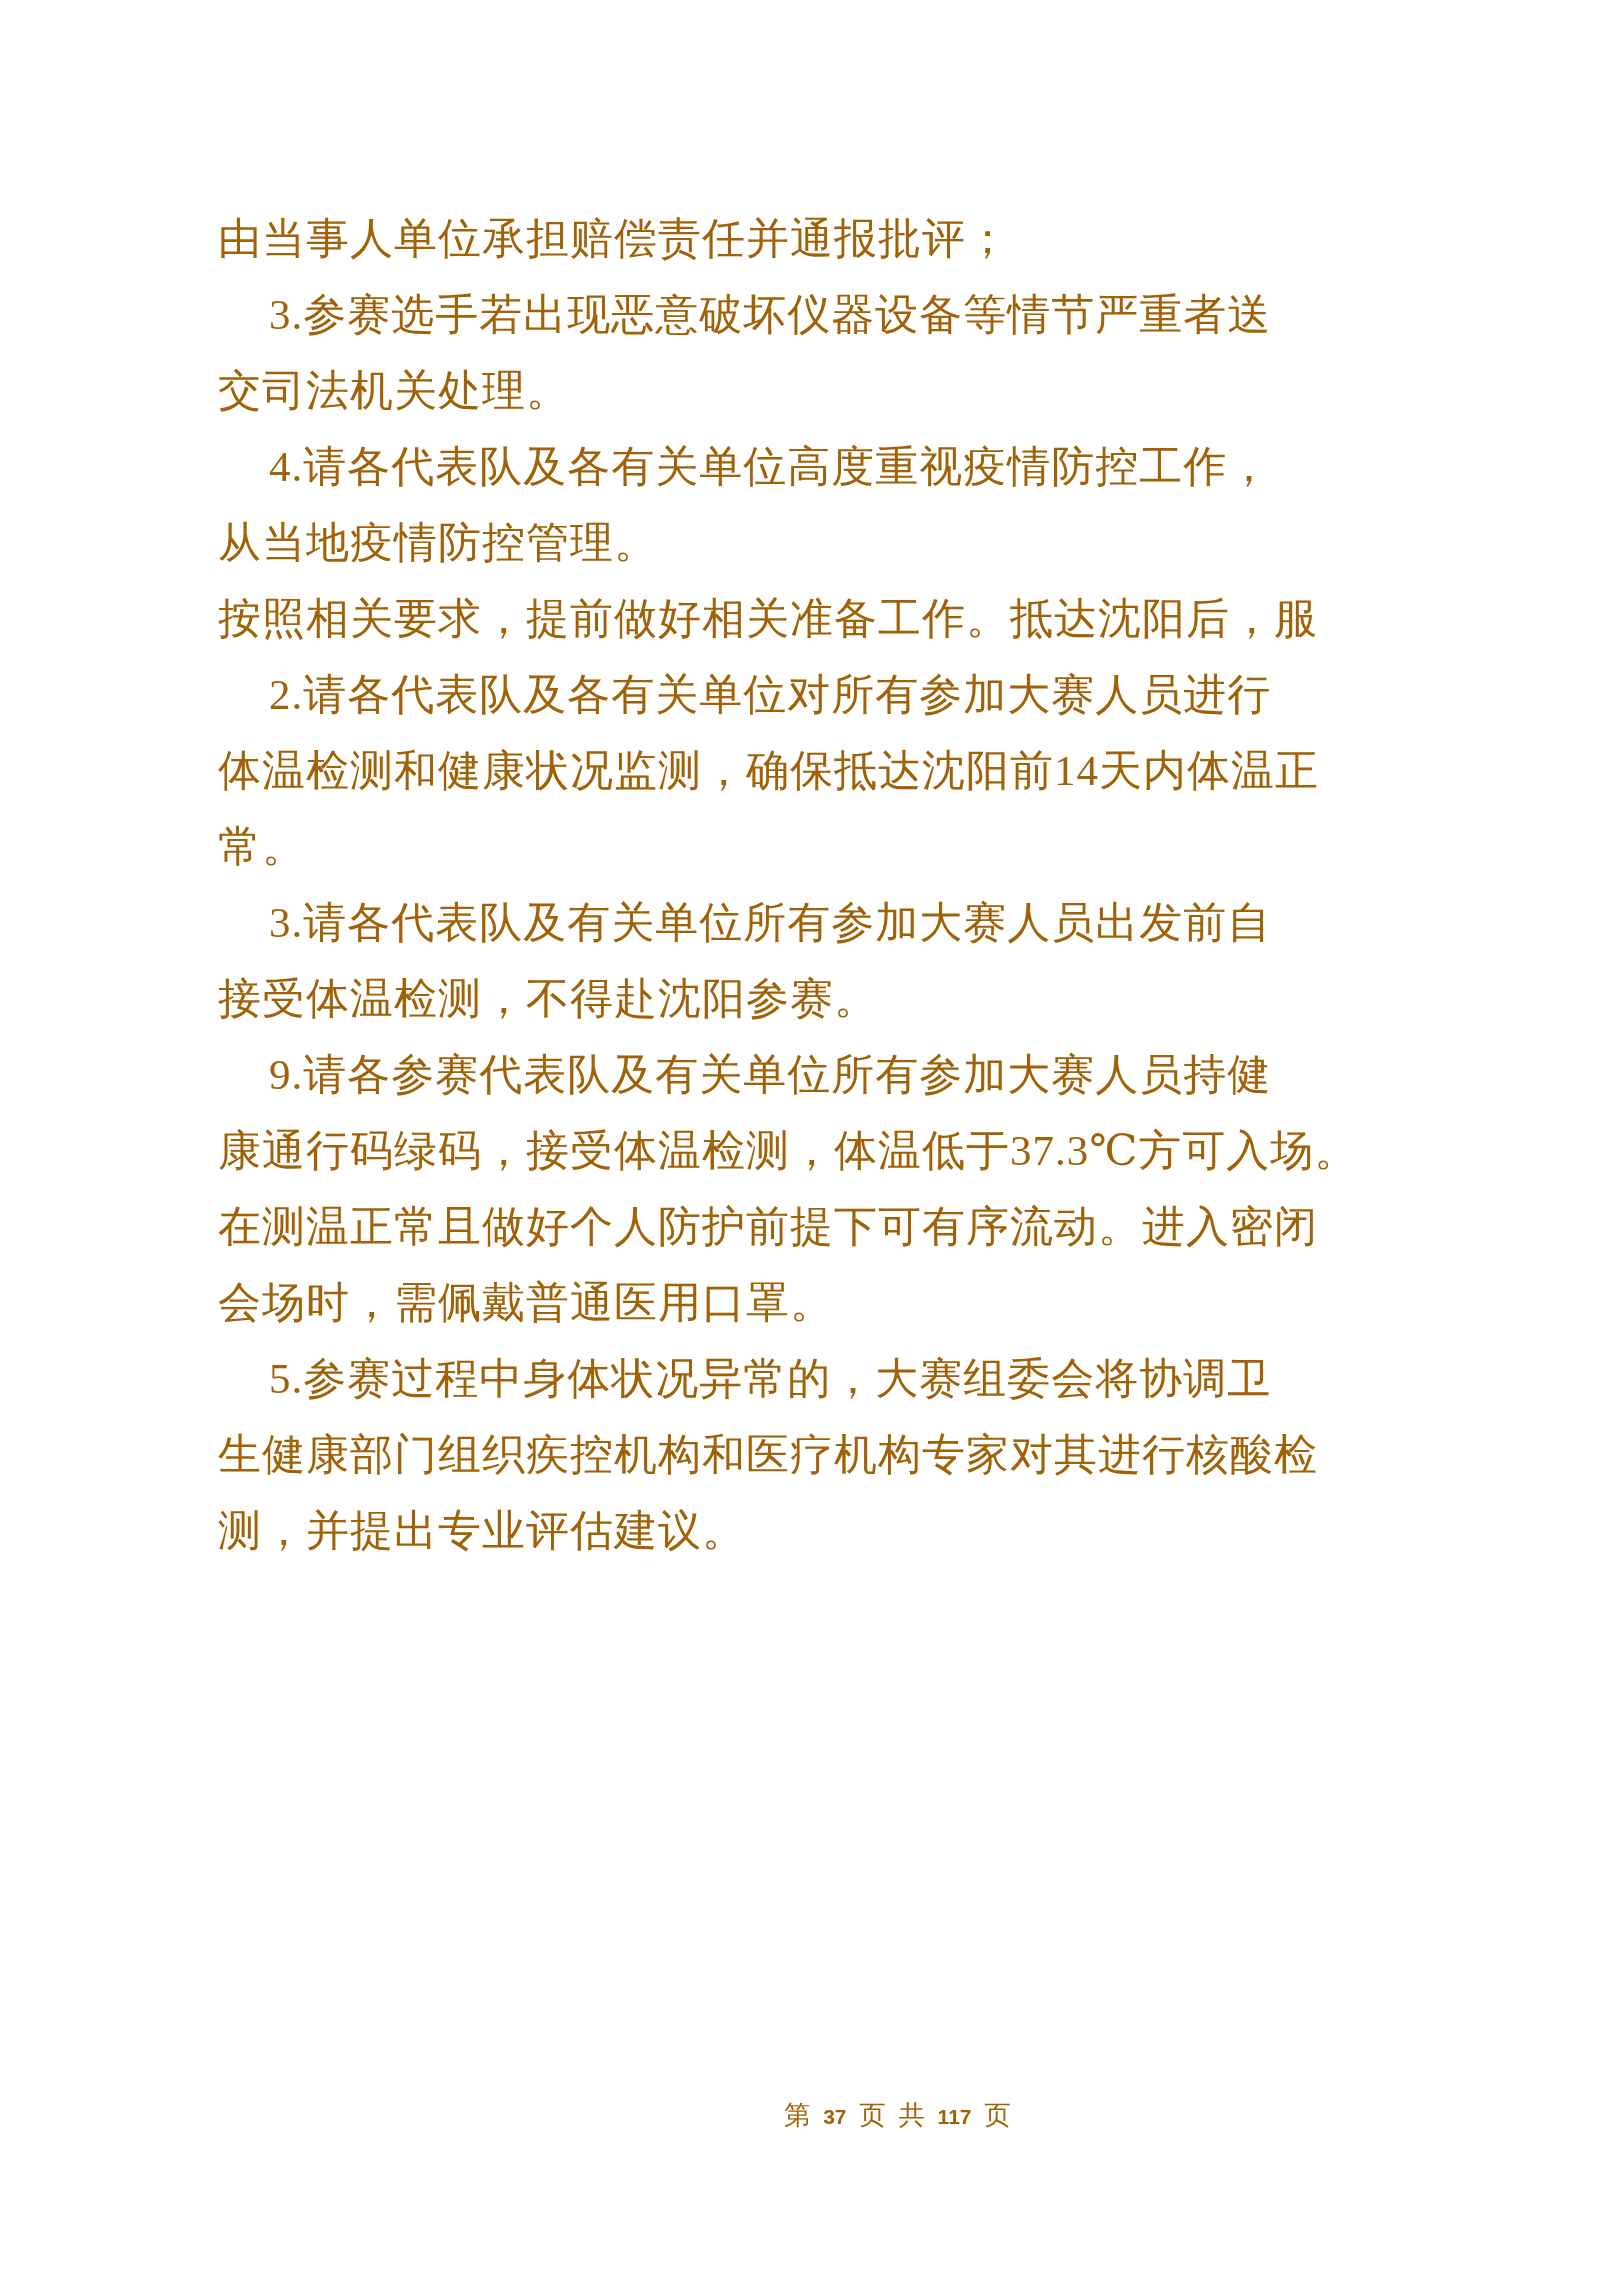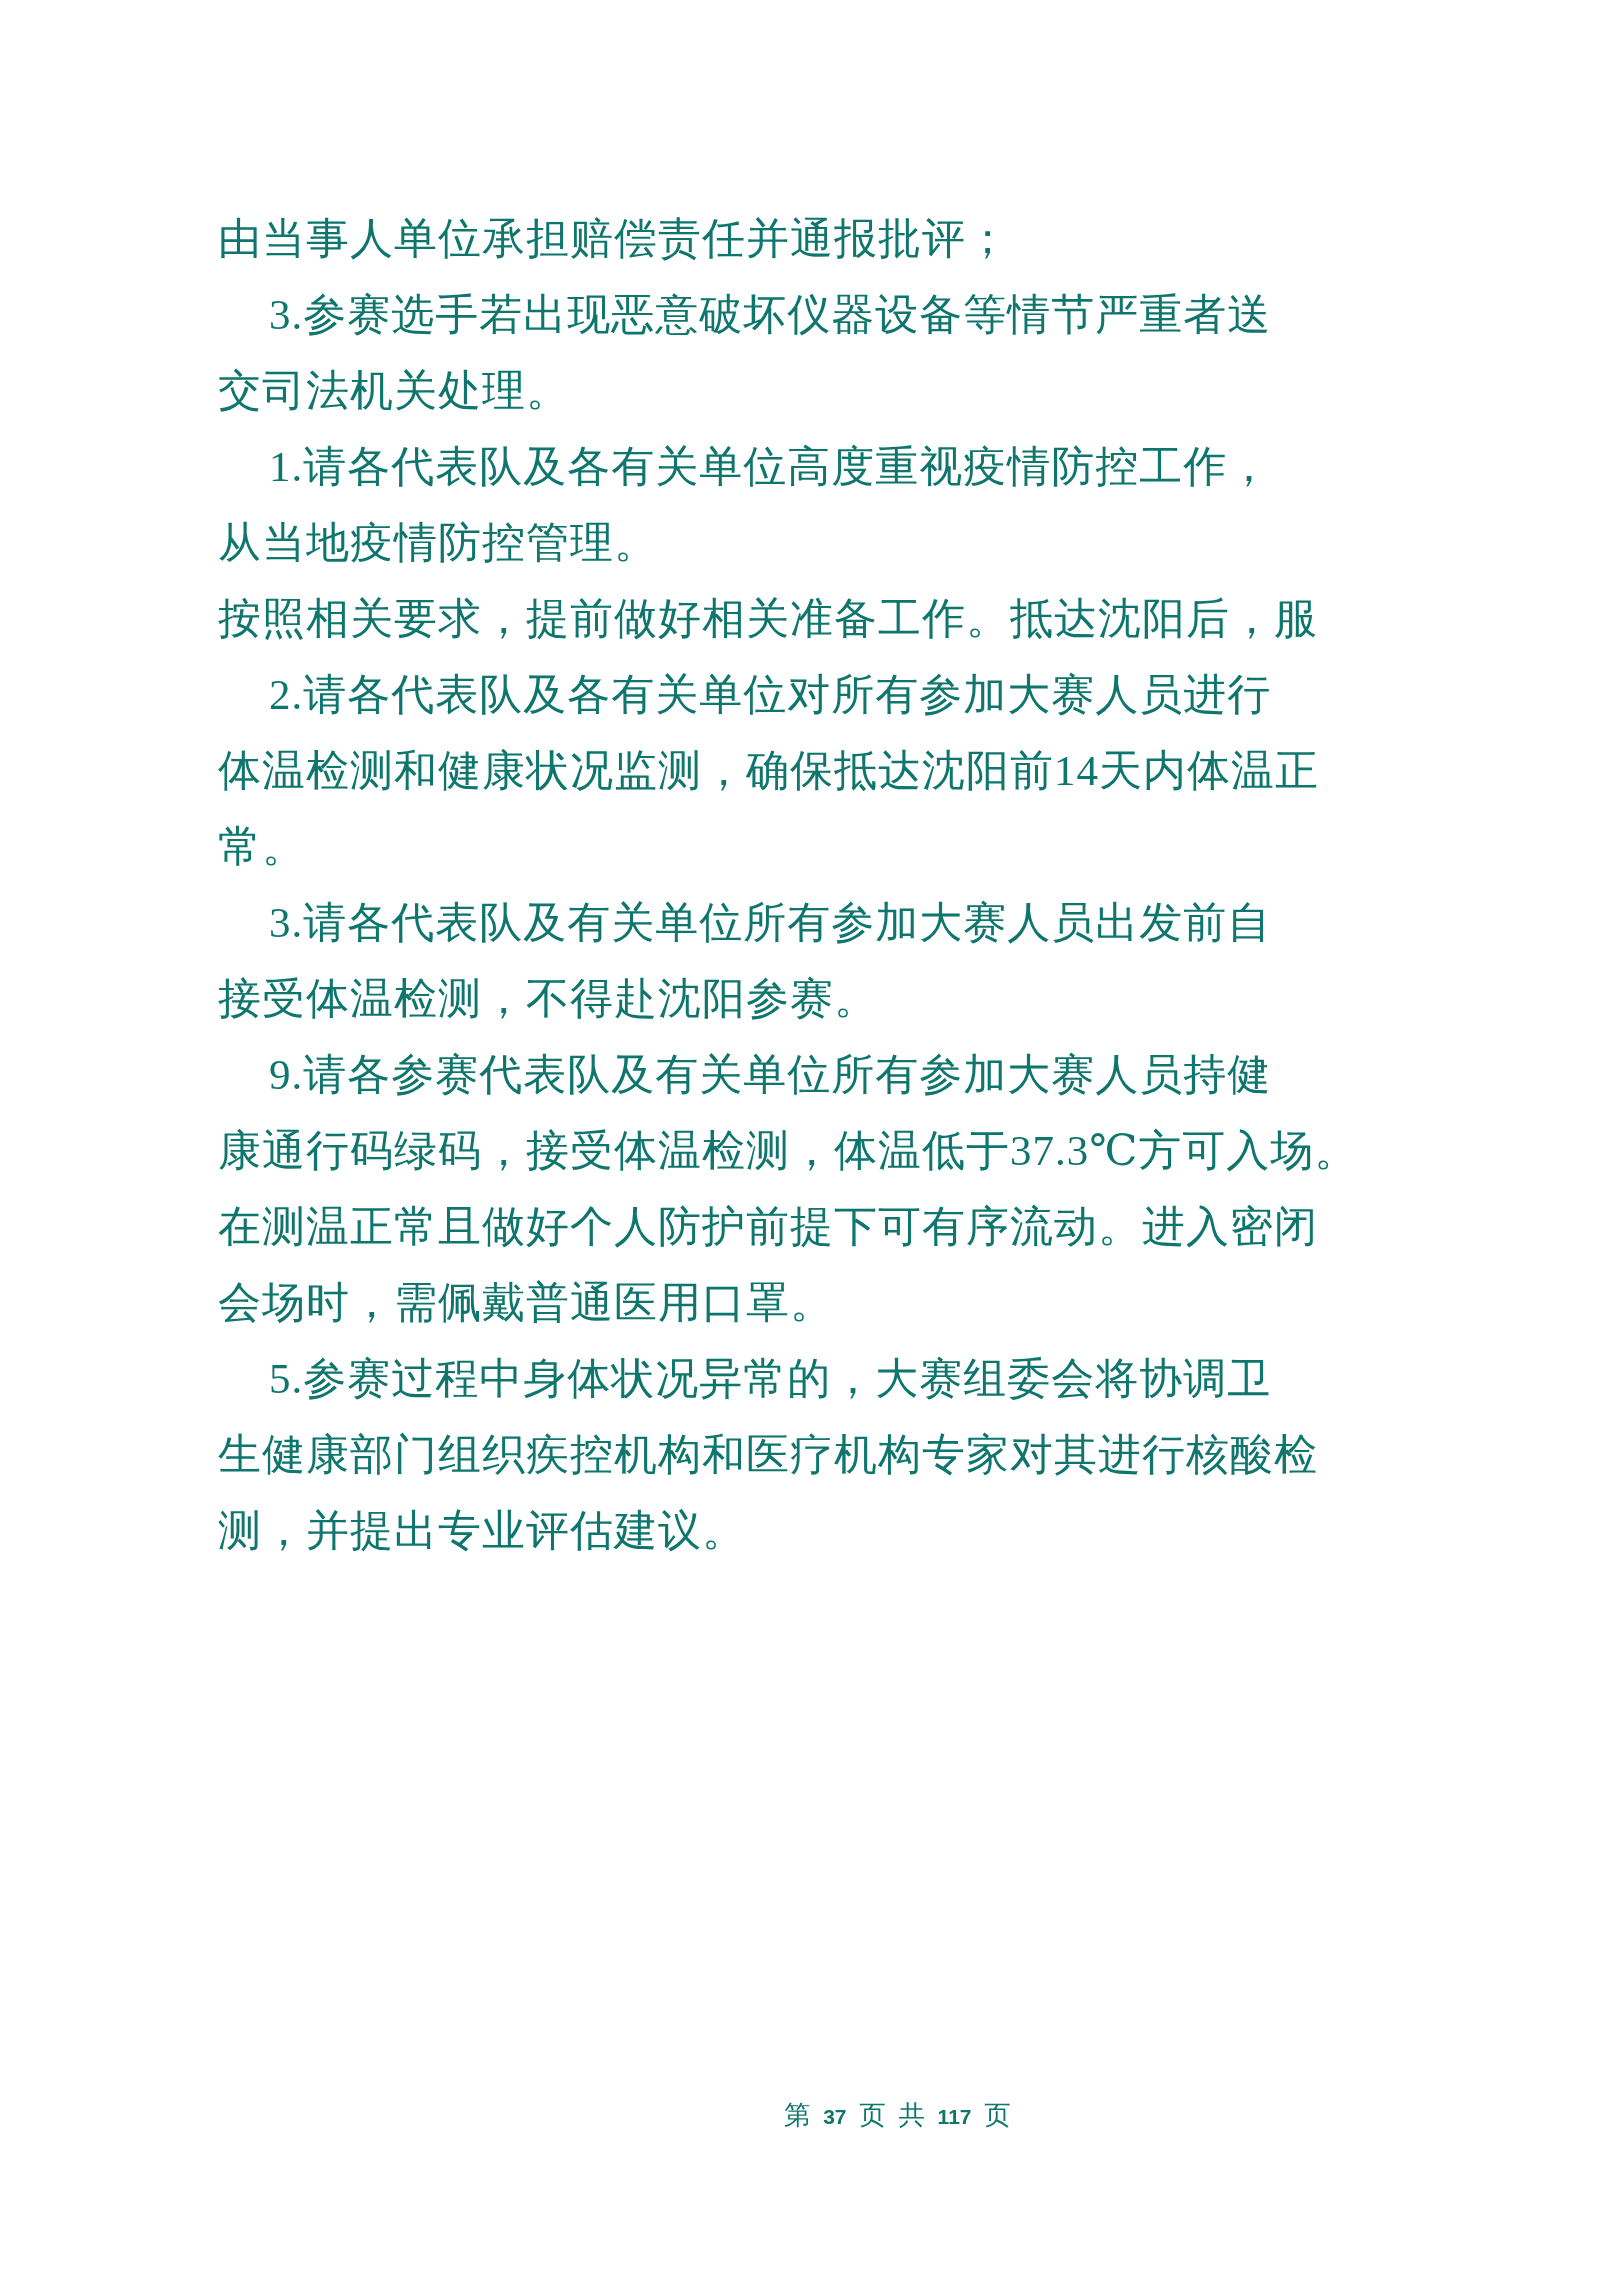--- a/index.html
+++ b/index.html
@@ -7,21 +7,21 @@
     padding: 0;
     background: #ffffff;
   }
   .page {
     position: relative;
     width: 1621px;
     height: 2268px;
     background: #ffffff;
     overflow: hidden;
     font-family: "Liberation Serif", "DejaVu Serif", serif;
-    color: #0f766e;
+    color: #a16207;
   }
   .content {
     position: absolute;
     top: 201px;
     left: 218px;
     width: 1157px;
   }
   .line {
     font-size: 43px;
     line-height: 76px;
@@ -57,21 +57,21 @@
 <body>
 
 <div class="page">
   <div class="content">
 
     <div class="line">由当事人单位承担赔偿责任并通报批评；</div>
     <div class="line indent">3.参赛选手若出现恶意破坏仪器设备等情节严重者送</div>
     <div class="line">交司法机关处理。</div>
 
 
-    <div class="line indent">1.请各代表队及各有关单位高度重视疫情防控工作，</div>
+    <div class="line indent">4.请各代表队及各有关单位高度重视疫情防控工作，</div>
     <div class="line">从当地疫情防控管理。</div>
     <div class="line">按照相关要求，提前做好相关准备工作。抵达沈阳后，服</div>
     <div class="line indent">2.请各代表队及各有关单位对所有参加大赛人员进行</div>
     <div class="line">体温检测和健康状况监测，确保抵达沈阳前14天内体温正</div>
     <div class="line">常。</div>
     <div class="line indent">3.请各代表队及有关单位所有参加大赛人员出发前自</div>
     <div class="line">接受体温检测，不得赴沈阳参赛。</div>
     <div class="line indent">9.请各参赛代表队及有关单位所有参加大赛人员持健</div>
     <div class="line">康通行码绿码，接受体温检测，体温低于37.3℃方可入场。</div>
     <div class="line">在测温正常且做好个人防护前提下可有序流动。进入密闭</div>

